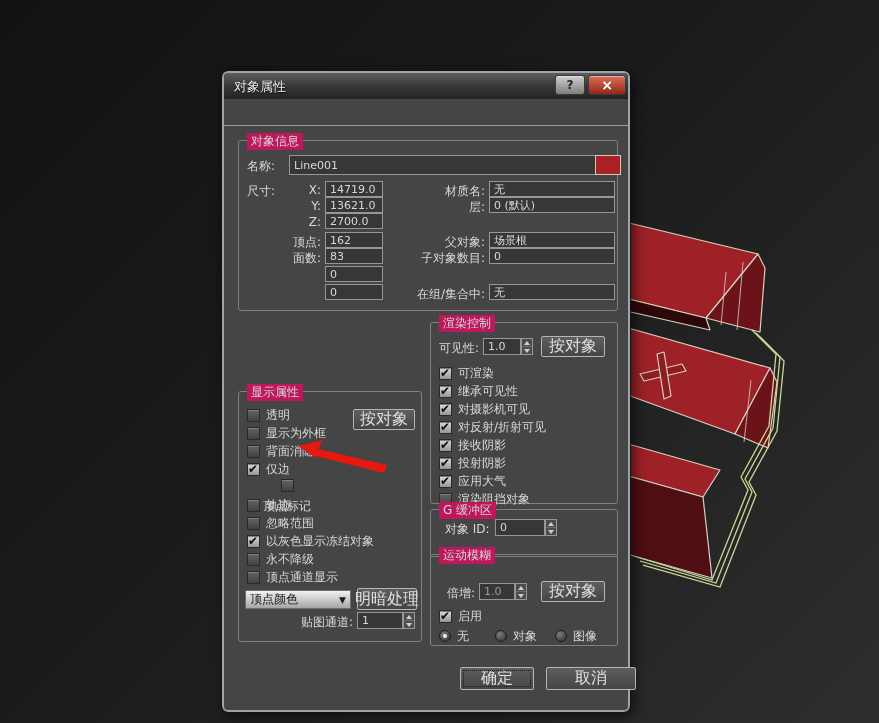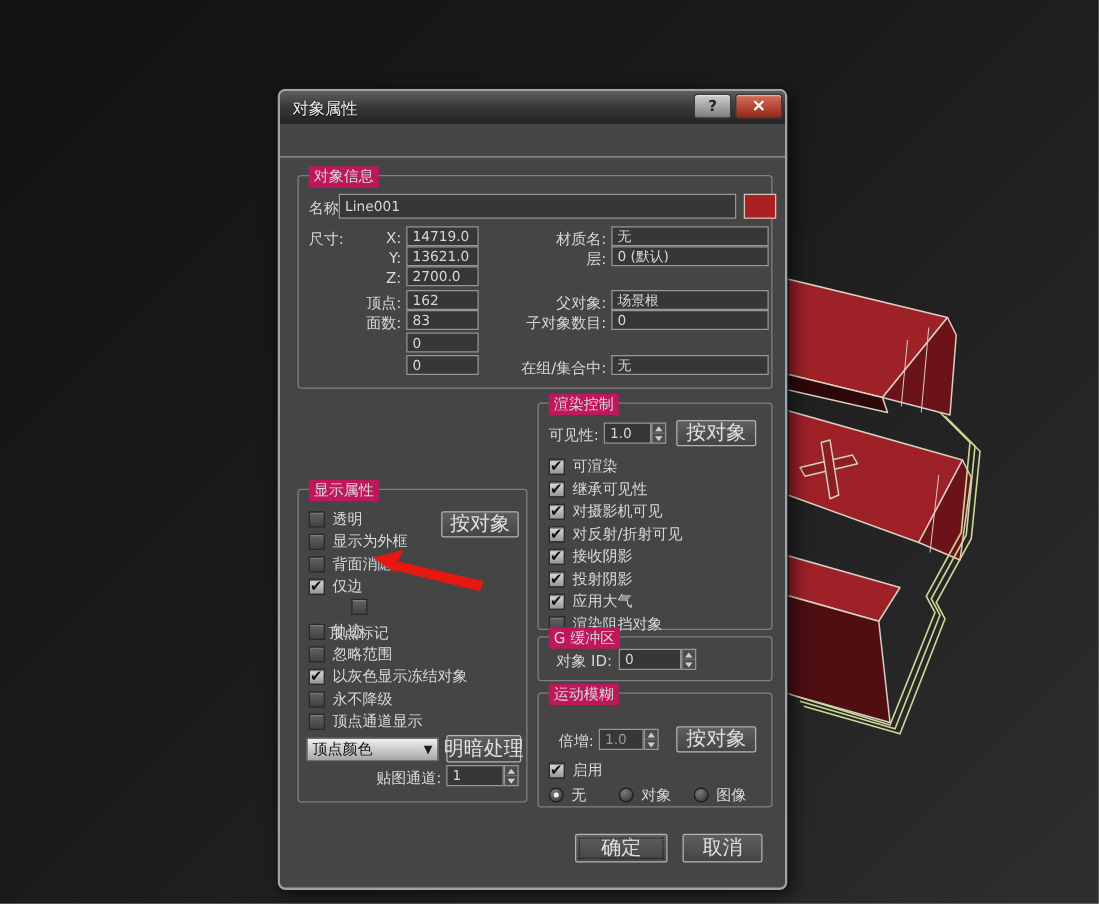--- a/index.html
+++ b/index.html
@@ -102,21 +102,21 @@
     <div class="capbtn helpbtn">?</div>
     <div class="capbtn closebtn">×</div>
   </div>
 
   <div class="tabline"></div>
 
   <div class="grp" style="left:14px; top:67px; width:380px; height:171px;">
     <span class="gt">对象信息</span>
 
     <span class="lab" style="left:8px; top:17px;">名称:</span>
-    <div class="fld" style="left:32px; top:14px; width:318px; height:20px;text-align:center;">Line001</div>
+    <div class="fld" style="left:50px; top:14px; width:318px; height:20px;text-align:center;">Line001</div>
     <div class="swatch" style="left:356px; top:14px; width:26px; height:20px; background:#ab2022;"></div>
 
     <span class="lab" style="left:8px; top:42px;">尺寸:</span>
 
     <span class="lab rlab" style="left:56px; top:42px; width:26px;">X:</span>
     <div class="fld" style="left:86px; top:40px; width:58px; height:16px;">14719.0</div>
     <span class="lab rlab" style="left:56px; top:58px; width:26px;">Y:</span>
     <div class="fld" style="left:86px; top:56px; width:58px; height:16px;">13621.0</div>
     <span class="lab rlab" style="left:56px; top:74px; width:26px;">Z:</span>
     <div class="fld" style="left:86px; top:72px; width:58px; height:16px;">2700.0</div>
@@ -247,21 +247,21 @@
     <div class="cbrow" style="left:8px; top:150px;">
       <span class="cb on"></span>
       <span class="cl">应用大气</span>
     </div>
     <div class="cbrow" style="left:8px; top:168px;">
       <span class="cb"></span>
       <span class="cl">渲染阻挡对象</span>
     </div>
   </div>
 
-  <div class="grp" style="left:206px; top:436px; width:188px; height:36px;">
+  <div class="grp" style="left:206px; top:436px; width:188px; height:48px;">
     <span class="gt">G 缓冲区</span>
     <span class="lab" style="left:14px; top:11px;">对象 ID:</span>
     <div class="fld" style="left:64px; top:9px; width:50px; height:17px;">0</div>
     <div class="spin" style="left:114px; top:9px; height:17px;">
       <span class="s">
           <span class="tri-up"></span>
         </span>
       <span class="s">
           <span class="tri-dn"></span>
         </span>
@@ -295,18 +295,18 @@
       <span class="rad"></span>
       <span class="cl">对象</span>
     </div>
     <div class="cbrow" style="left:124px; top:73px;">
       <span class="rad"></span>
       <span class="cl">图像</span>
     </div>
   </div>
 
   <div class="btn focus" style="left:236px; top:594px; width:74px; height:23px;">确定</div>
-  <div class="btn" style="left:322px; top:594px; width:64px; height:23px;">取消</div>
+  <div class="btn" style="left:322px; top:594px; width:90px; height:23px;">取消</div>
 </div>
 
 <svg style="position:absolute; left:296px; top:440px; z-index:10;" width="94" height="36" viewBox="0 0 94 36">
   <polygon points="2,6 27,0 22,9 91,25 88,33 19,16 23,20" fill="#e6180f"></polygon>
 </svg>
 
 </body></html>

